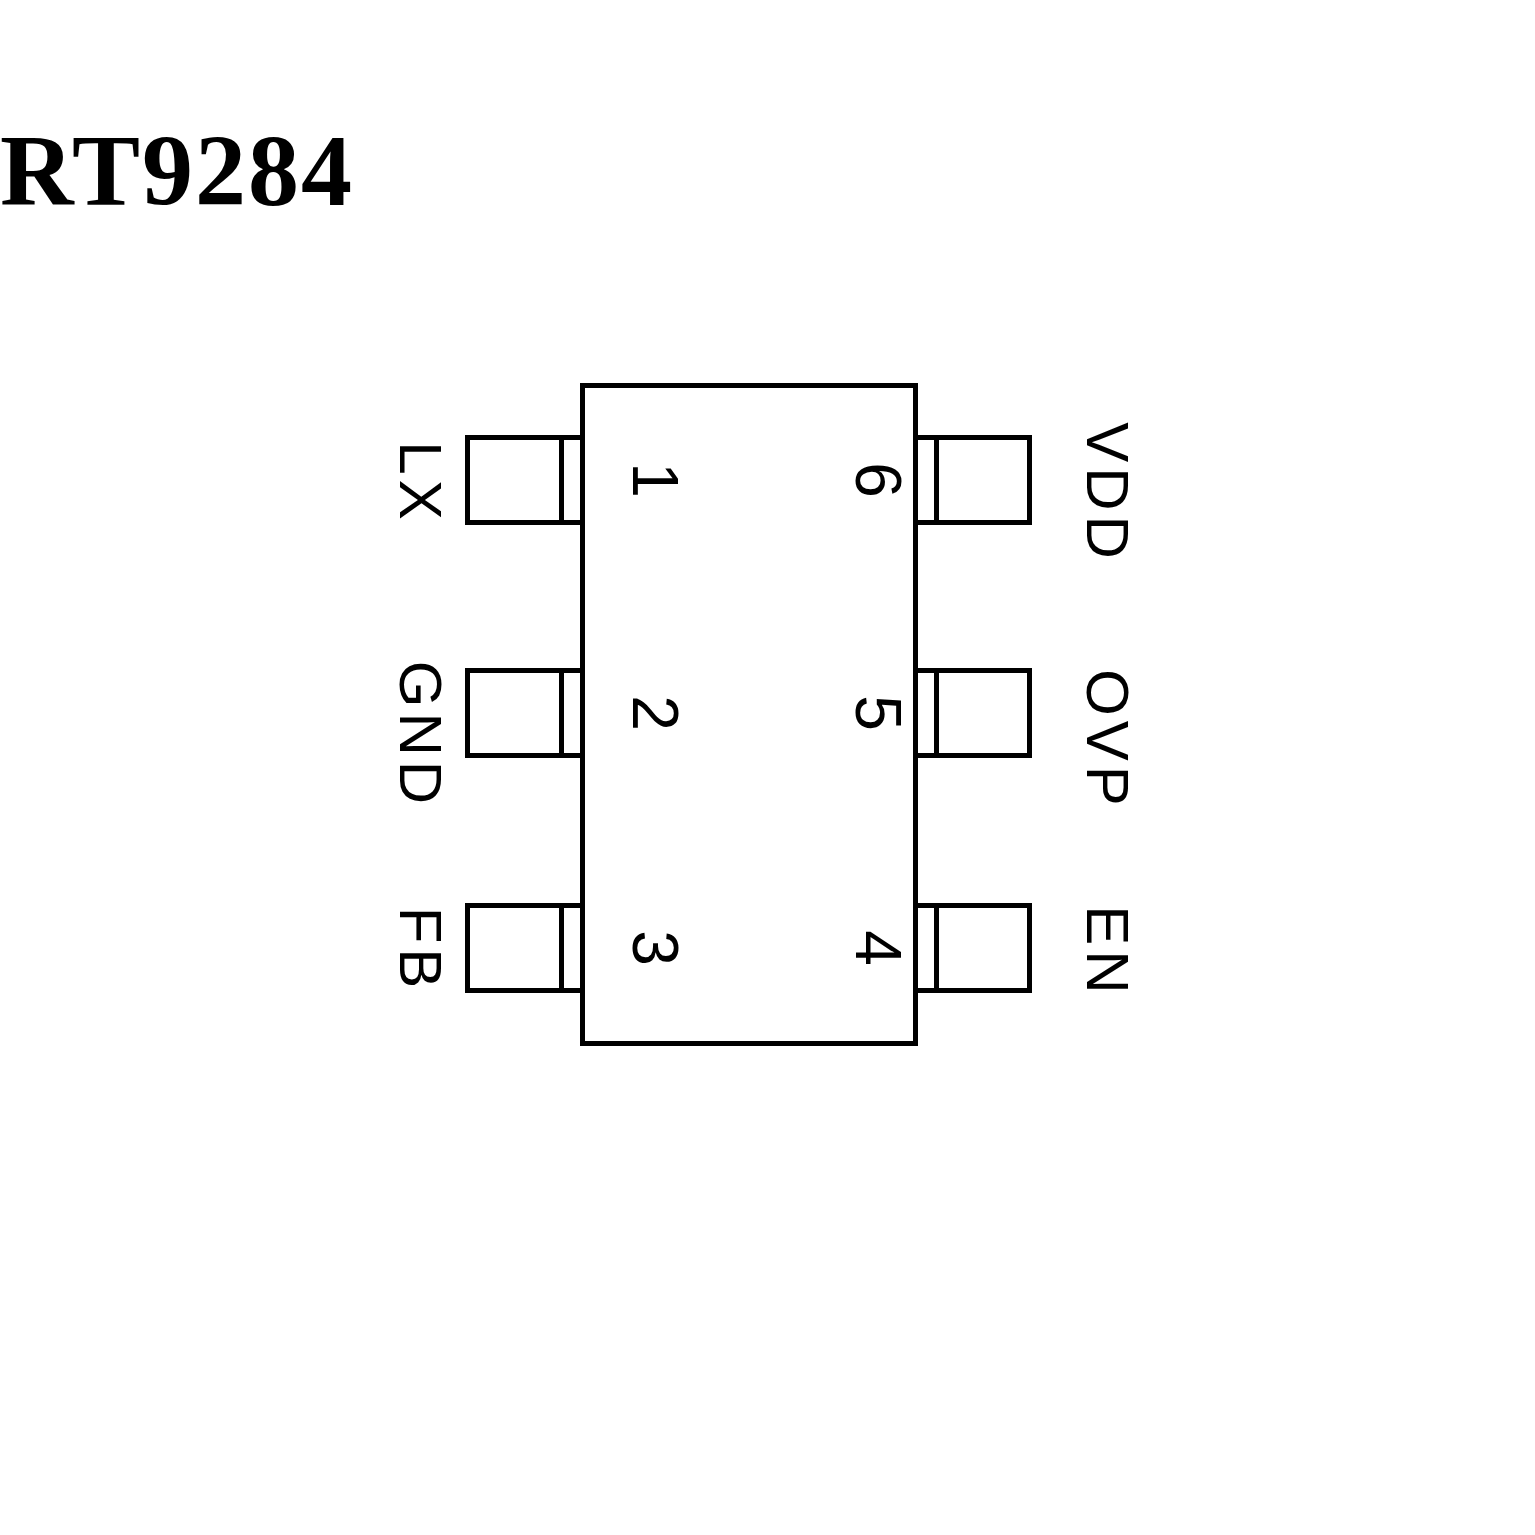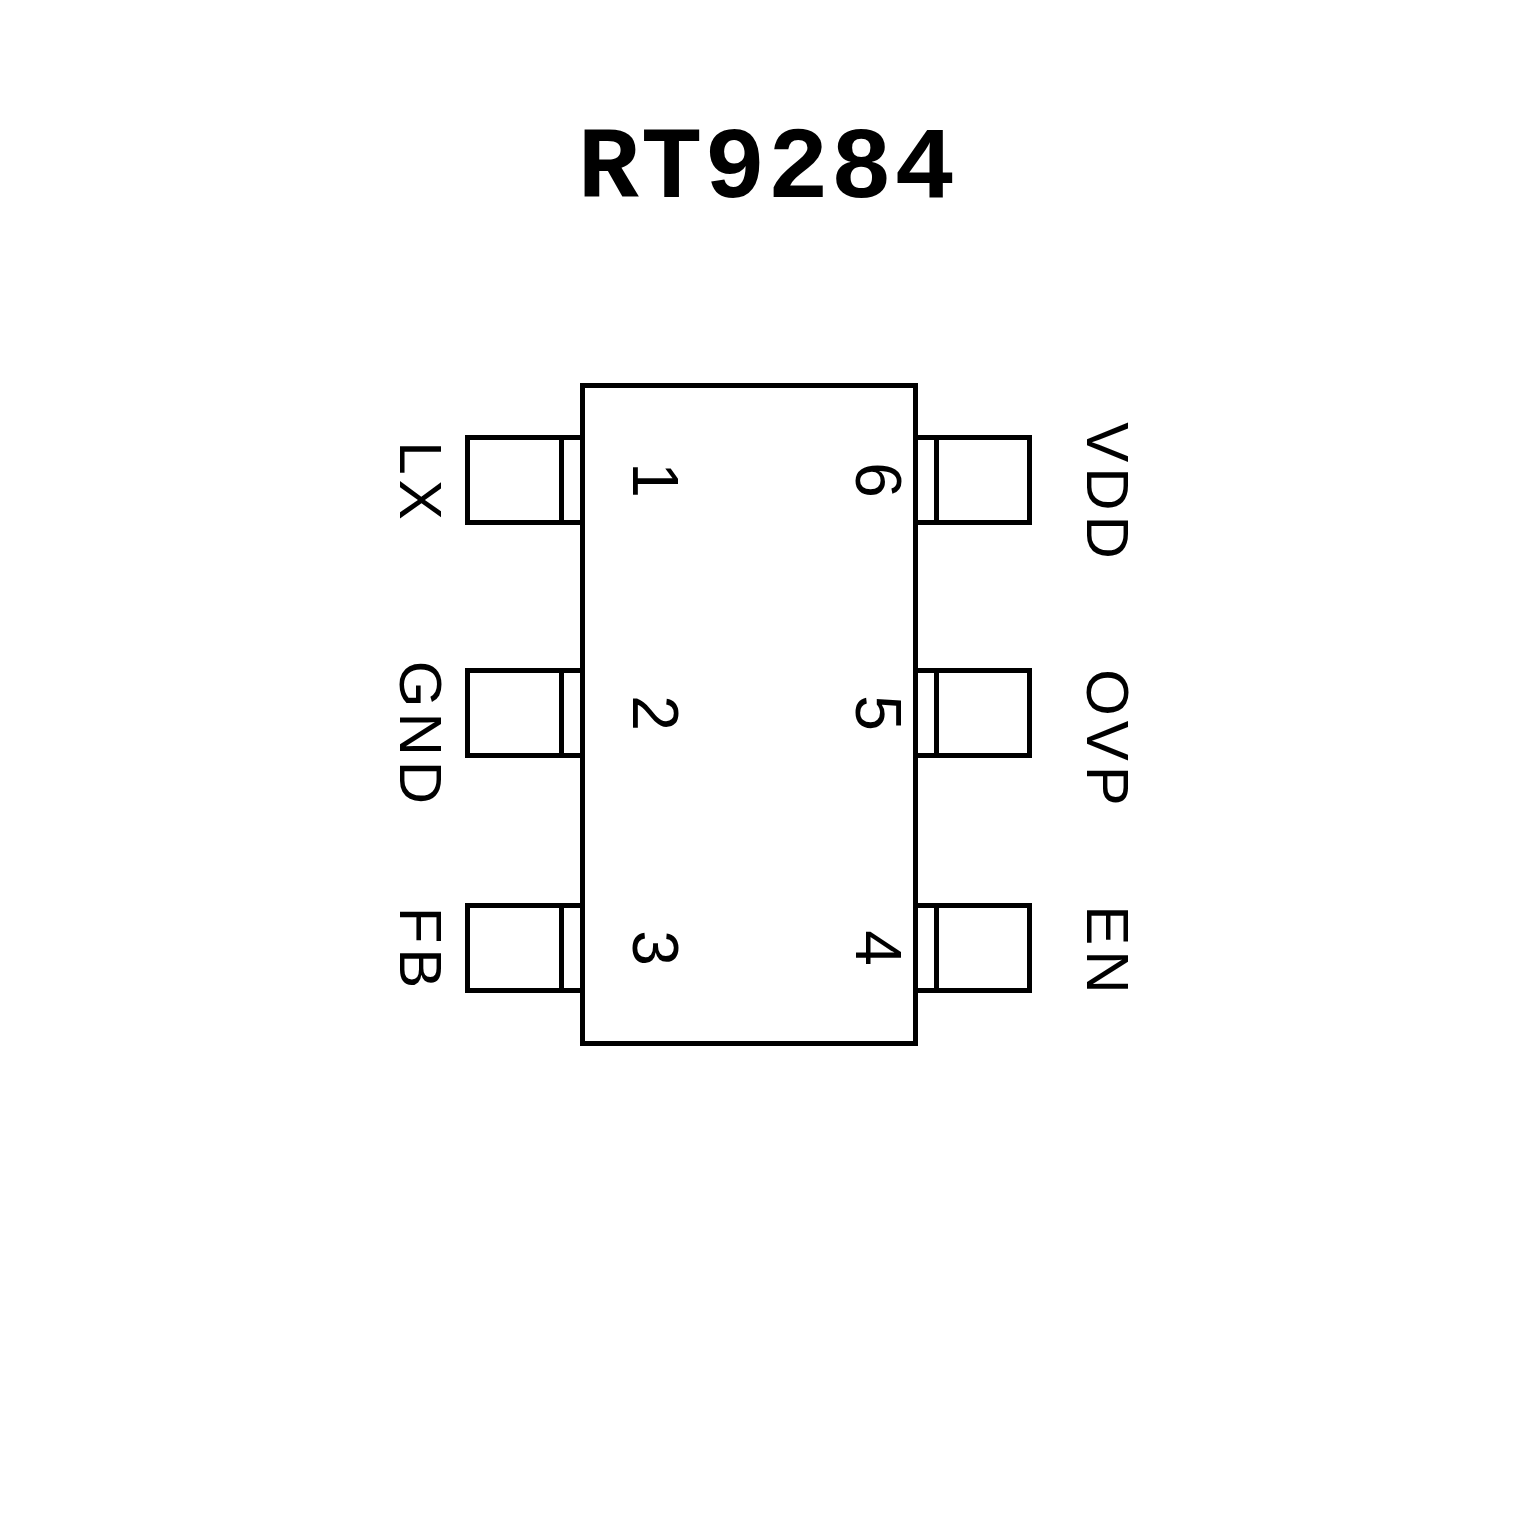--- a/index.html
+++ b/index.html
@@ -14,25 +14,24 @@
     font-family: "Liberation Sans", sans-serif;
     color: #000;
     overflow: hidden;
   }
 
   .title {
     position: absolute;
     top: 112px;
     left: 0;
     width: 100%;
-    text-align: center;
     font-size: 102px;
     font-weight: bold;
     letter-spacing: 2px;
-    font-family: Liberation Mono, monospace;
+    font-family: Liberation Serif, serif;
   }
 
   
   .chip-body {
     position: absolute;
     left: 580px;
     top: 383px;
     width: 338px;
     height: 663px;
     border: 5px solid #000;

